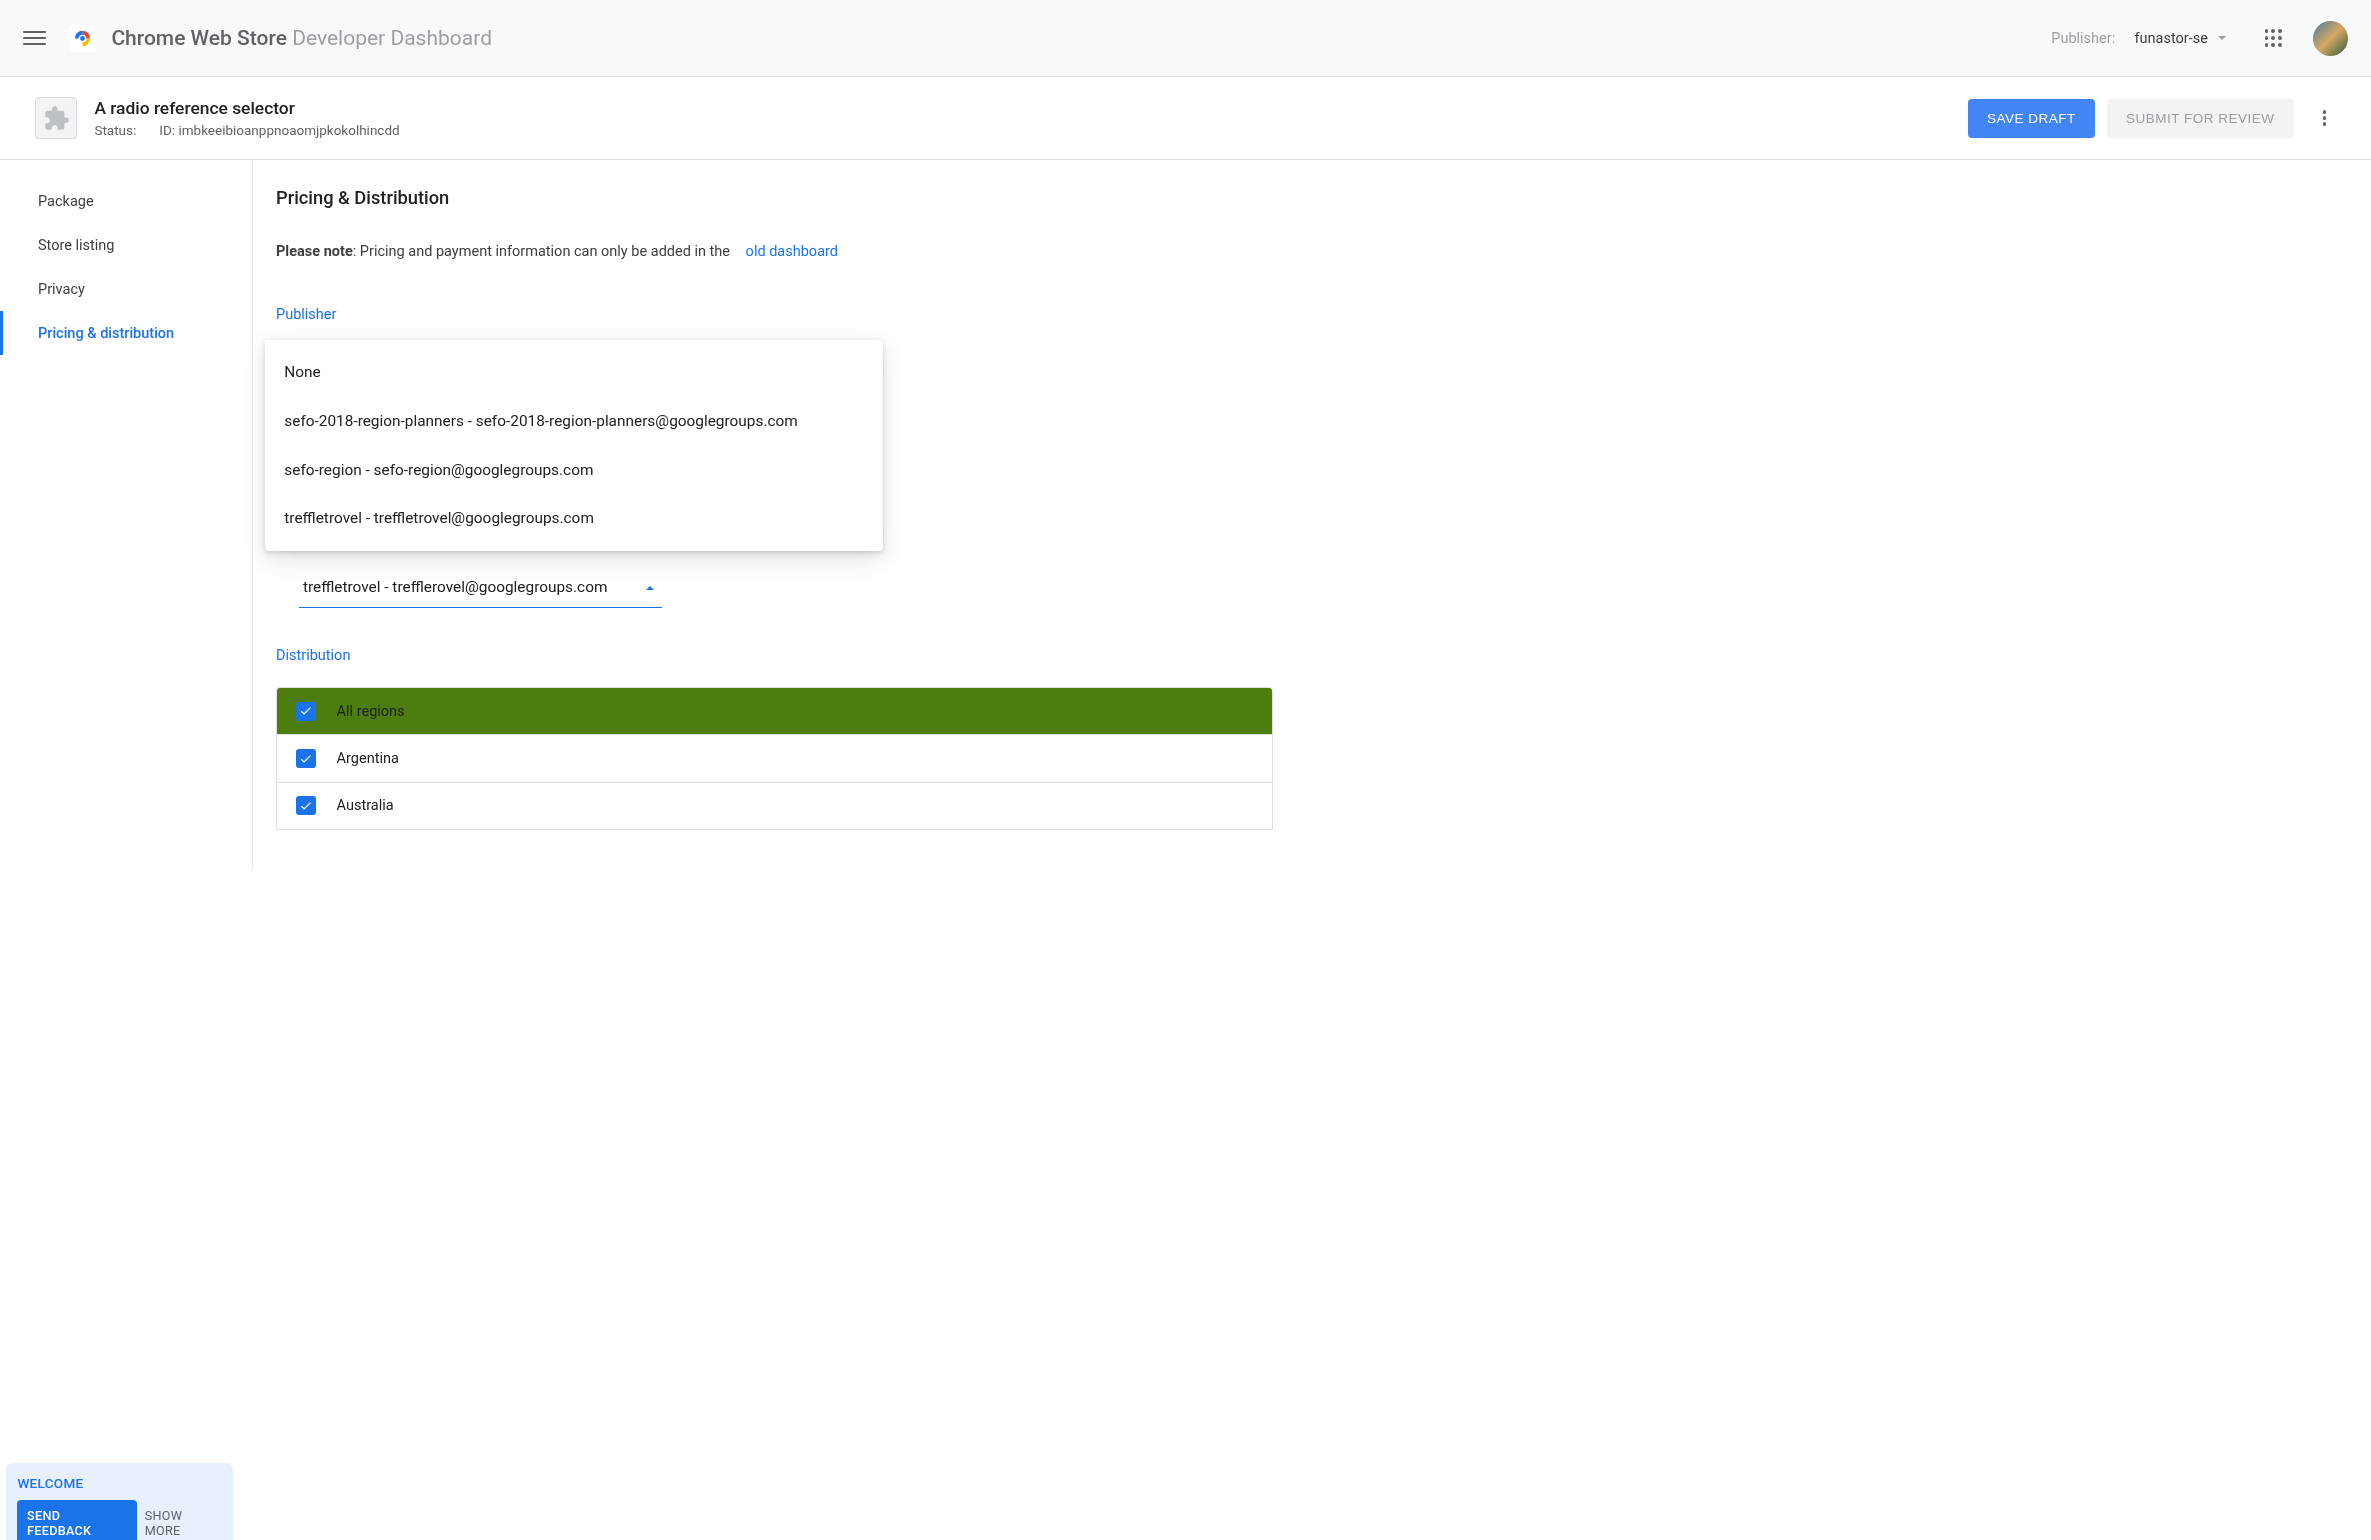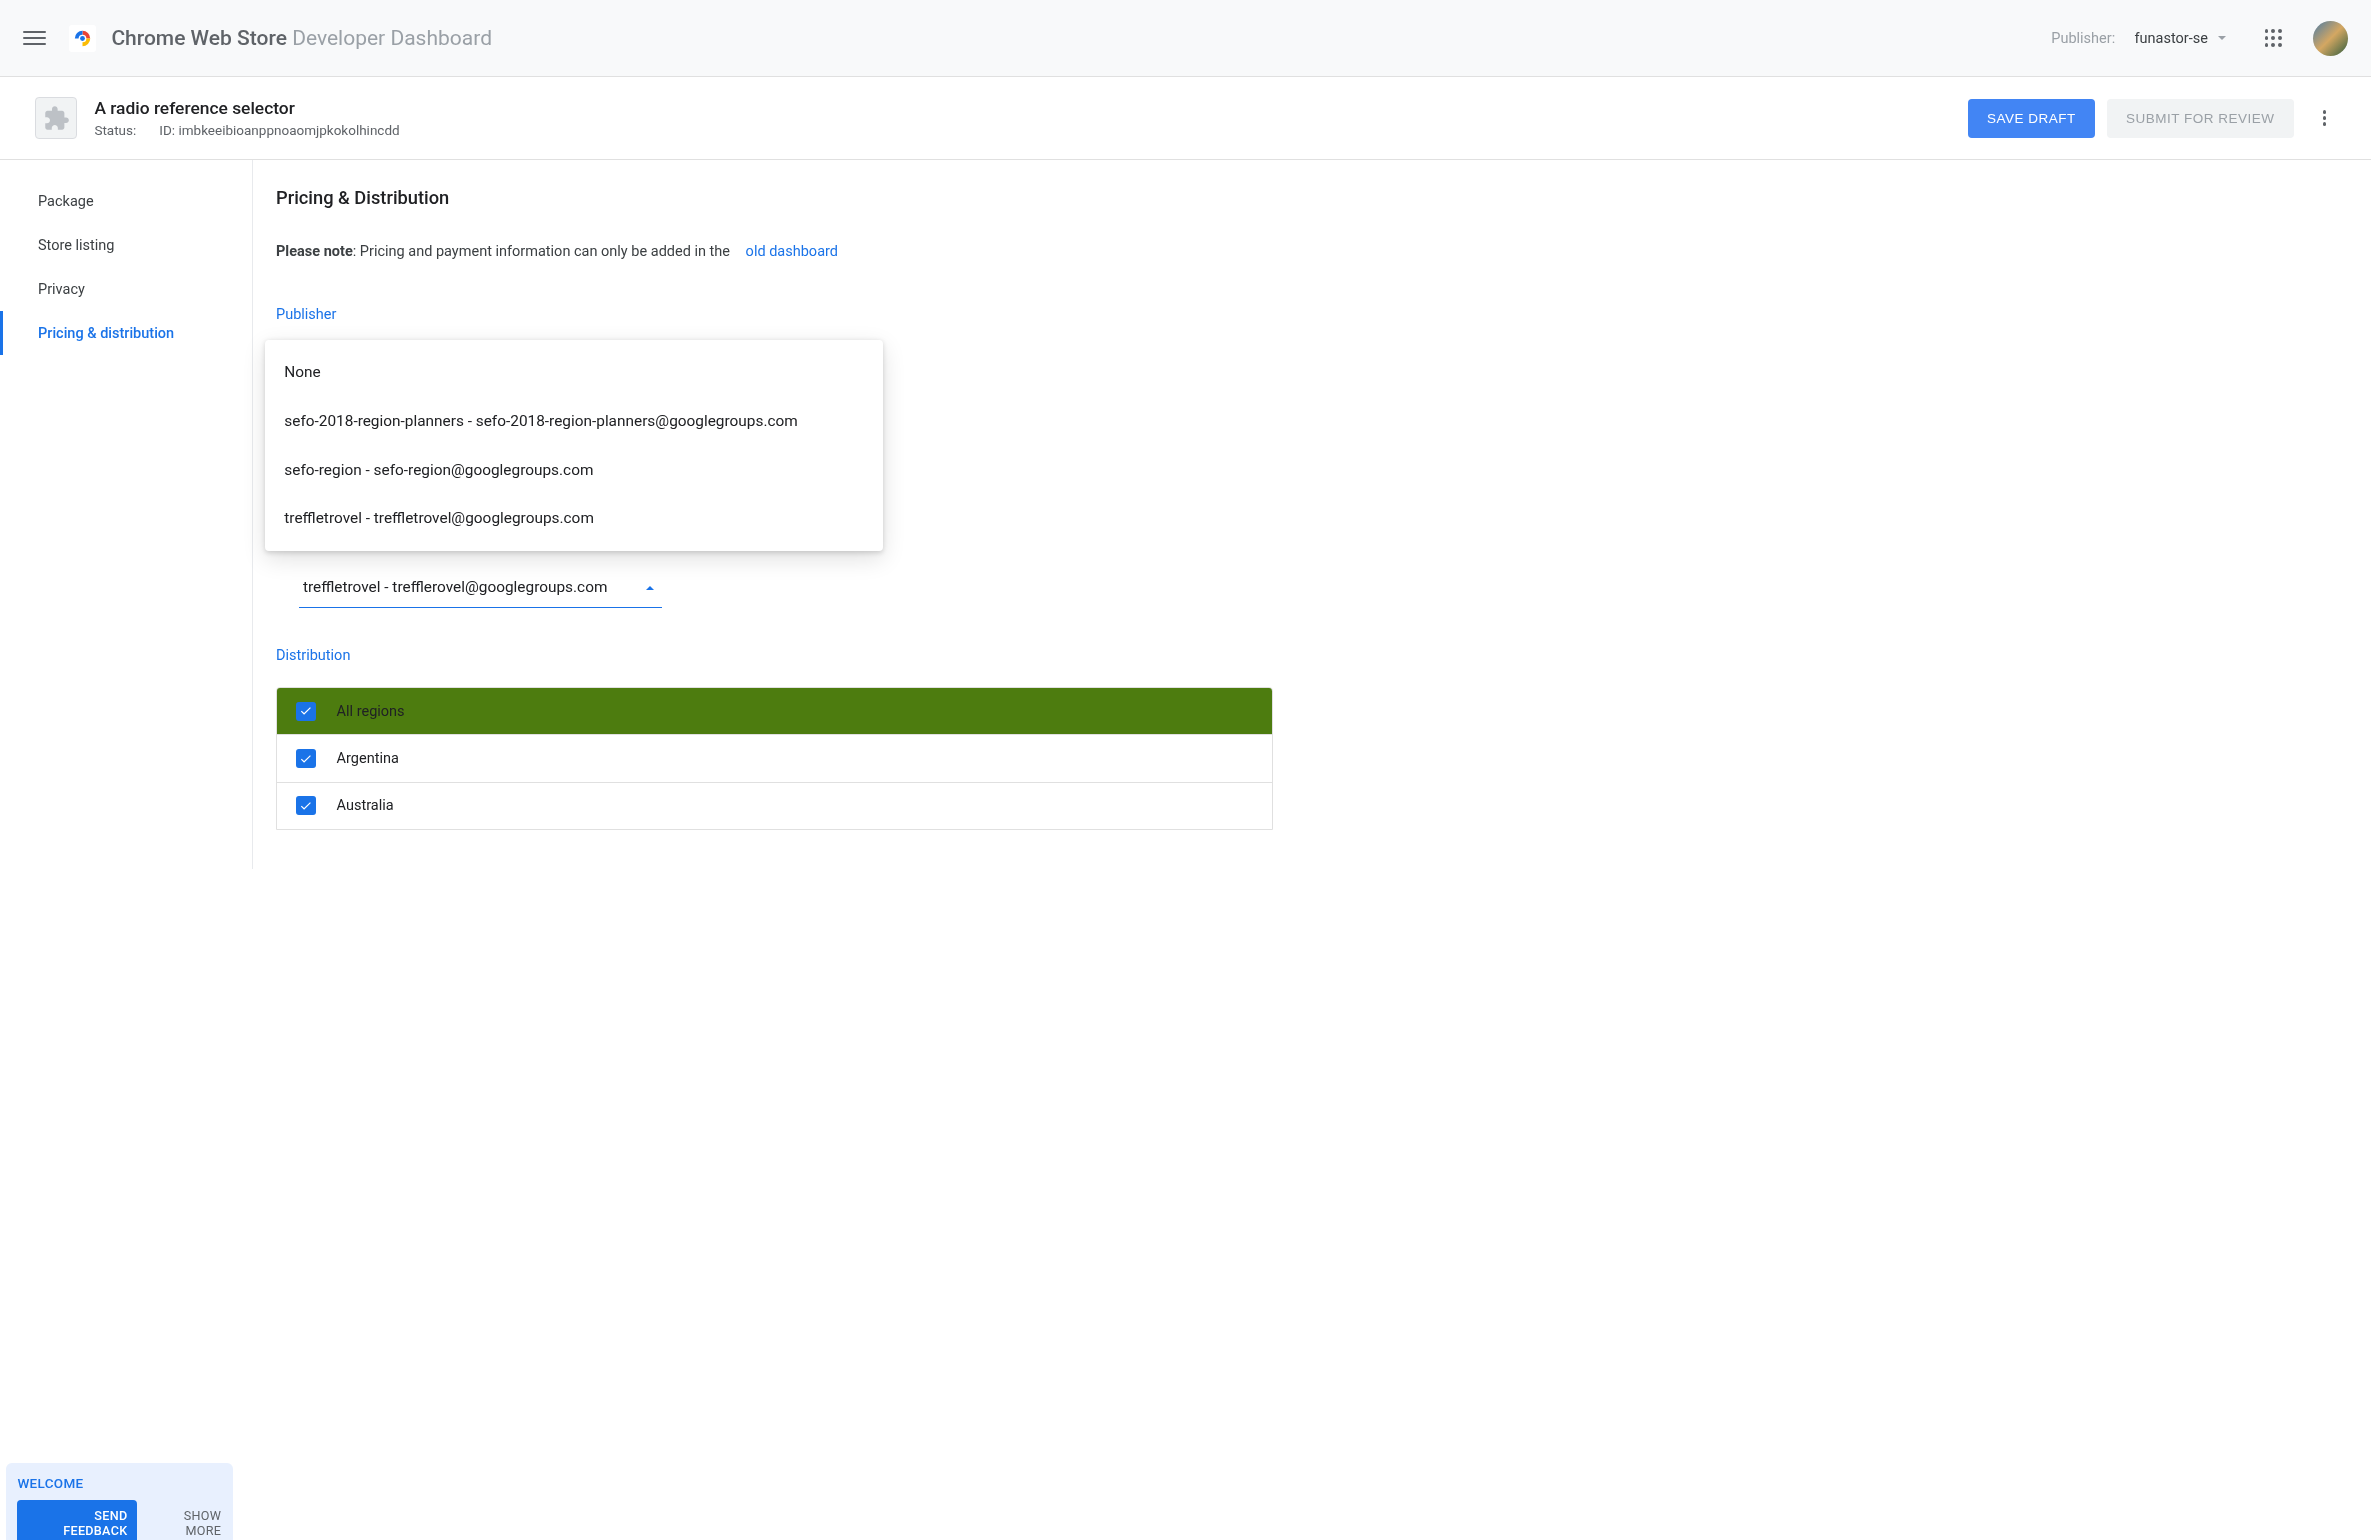--- a/index.html
+++ b/index.html
@@ -309,21 +309,21 @@
       border-radius: 5.8px 5.8px 0 0;
       padding: 11.6px 11.6px 0 11.6px;
     }
     .welcome-title {
       font-size: 13.5px;
       font-weight: 500;
       color: #1a73e8;
       margin-bottom: 9.7px;
       letter-spacing: 0.3px;
     }
-    .welcome-actions { display: flex; align-items: flex-end; gap: 7.7px; text-align: right; }
+    .welcome-actions { display: flex; align-items: flex-end; gap: 7.7px; }
     .welcome-btn {
       background: #1a73e8;
       color: #fff;
       font-size: 12.6px;
       font-weight: 500;
       padding: 7.7px 9.7px 1.9px;
       border-radius: 3.9px 3.9px 0 0;
       letter-spacing: 0.3px;
     }
     .welcome-more {

